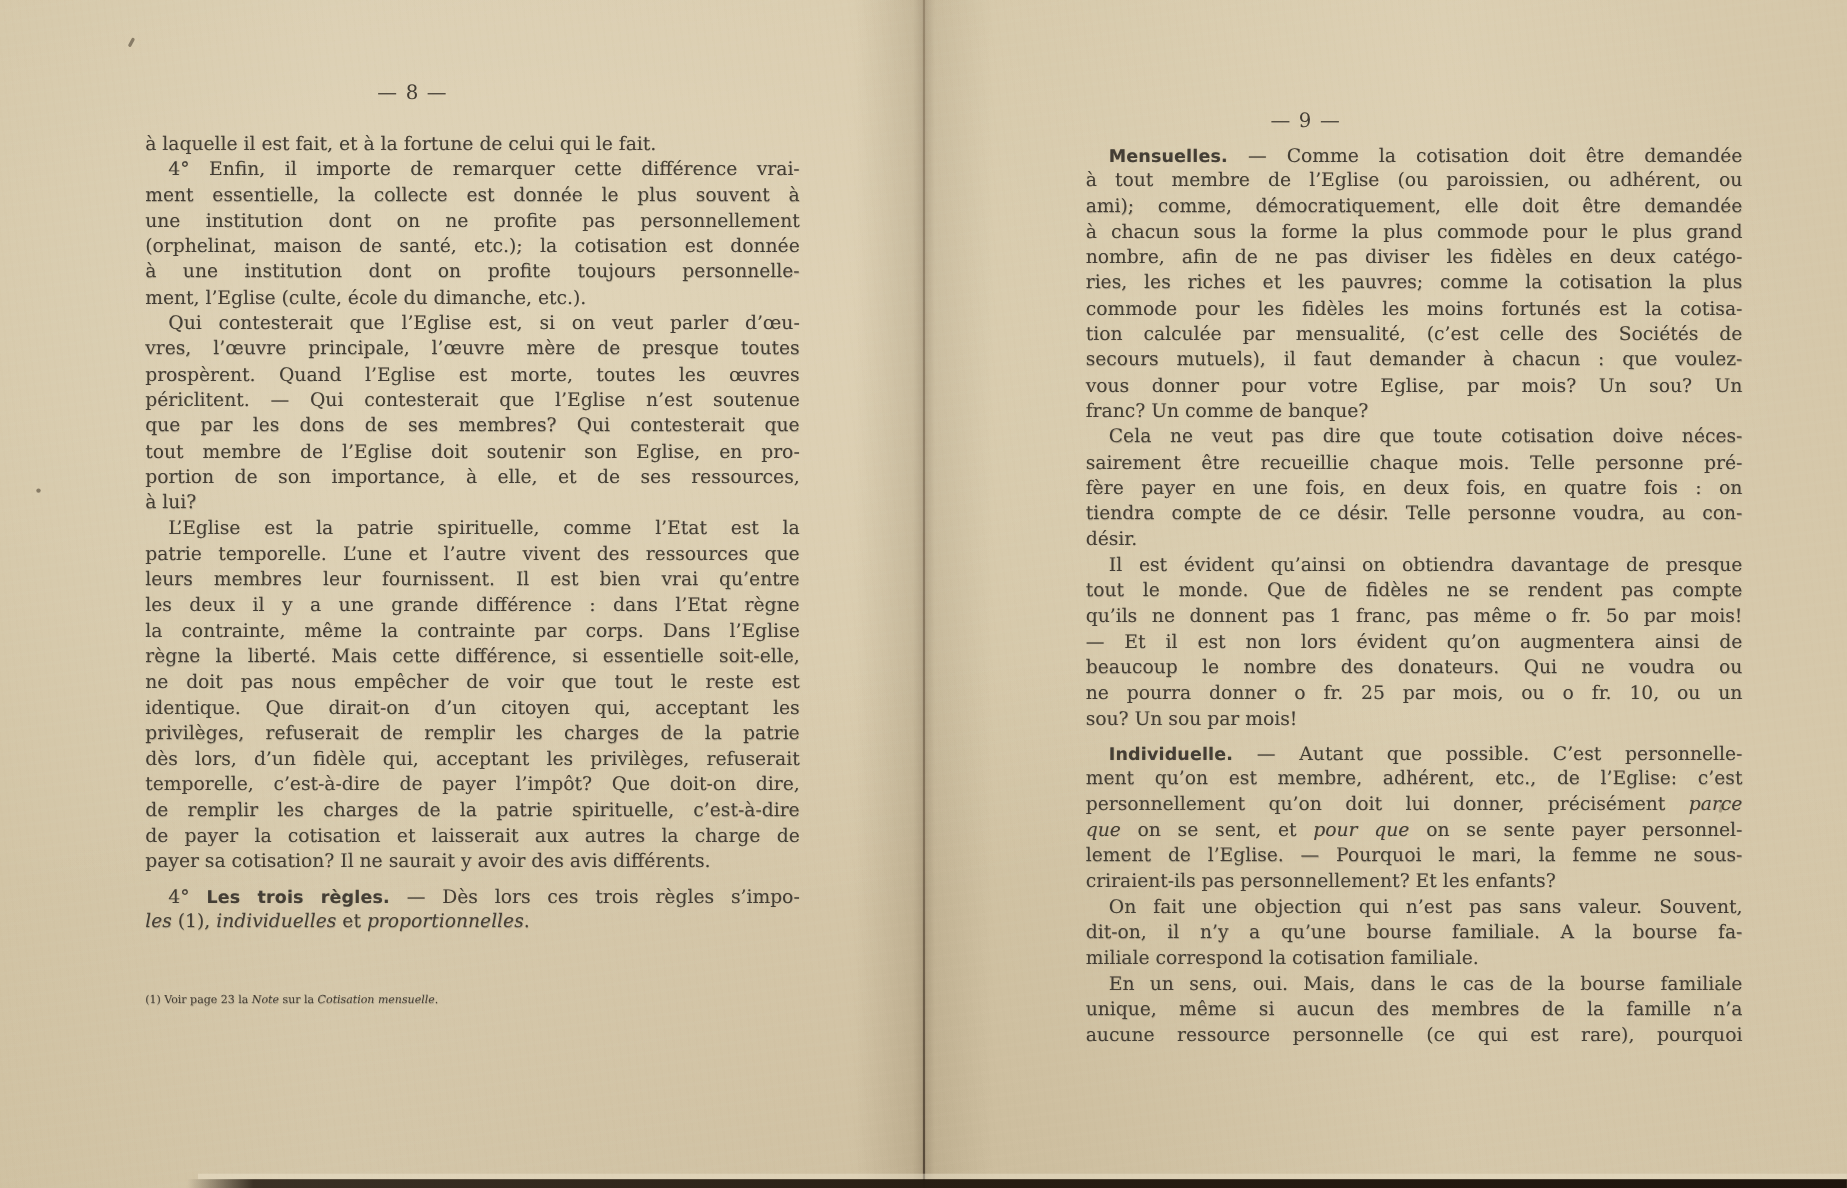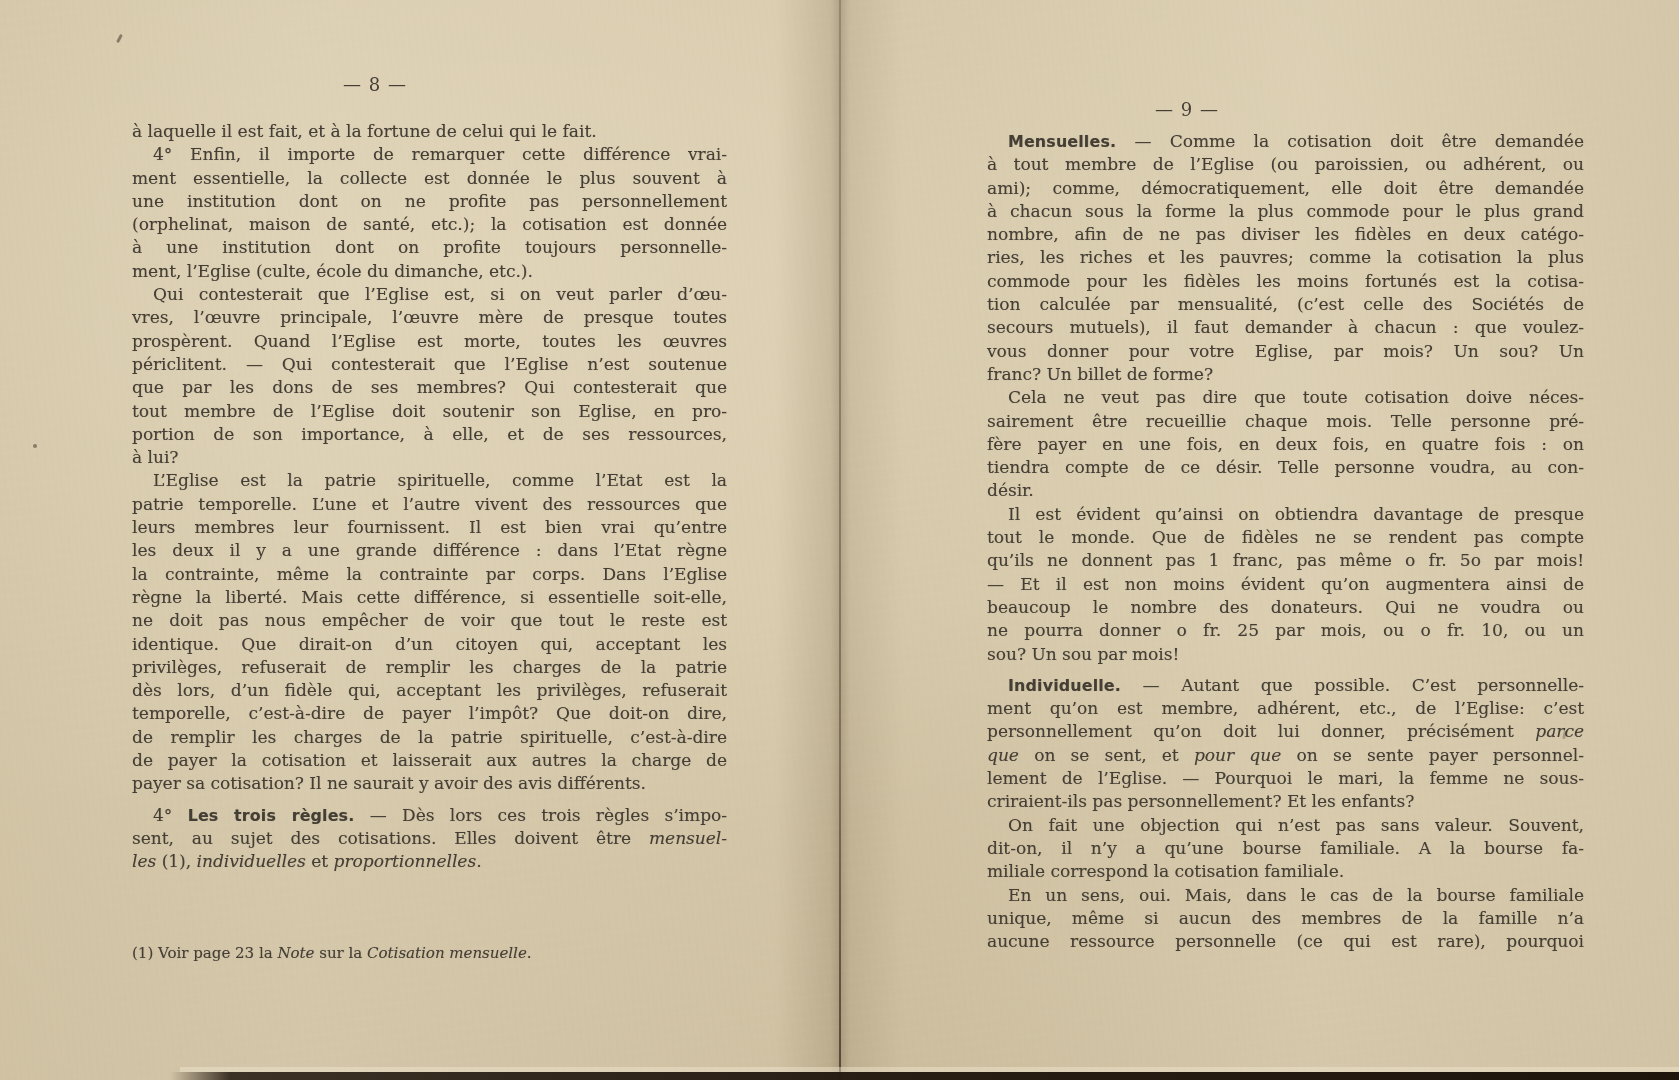--- a/index.html
+++ b/index.html
@@ -35,21 +35,21 @@
   .column{position:absolute;font-size:17px;}
   .column.left{left:132px;top:120px;width:595px;}
   .column.right{left:987px;top:130px;width:597px;}
 
   .line{height:23.3px;line-height:23.3px;text-align:justify;text-align-last:justify;
         text-shadow:0.3px 0.3px 0.7px rgba(68,62,53,.35);}
   .line.end{text-align-last:left;}
   .para > .line:first-child{text-indent:21px;}
   .para.noindent > .line:first-child{text-indent:0;}
   .para.gap{margin-top:8px;}
-  .para.fn{margin-top:68px;font-size:15px;}
+  .para.fn{margin-top:49px;font-size:10px;}
   .para.fn .line{height:22px;line-height:22px;text-indent:0;text-align-last:left;}
   .hw{font-family:"DejaVu Sans","Liberation Sans",sans-serif;font-weight:700;font-size:.93em;letter-spacing:.2px;}
   .it{font-style:italic;}
 
   .speck{position:absolute;background:rgba(70,58,44,.55);border-radius:50%;}
   .speck.s1{left:118px;top:34px;width:3px;height:9px;transform:rotate(28deg);border-radius:2px;}
   .speck.s2{left:33px;top:444px;width:4px;height:4px;}
   .speck.s3{left:1563px;top:731px;width:3px;height:8px;transform:rotate(12deg);border-radius:2px;opacity:.6;}
 </style>
 </head>
@@ -95,21 +95,20 @@
           <div class="line"><span>identique. Que dirait-on d’un citoyen qui, acceptant les</span></div>
           <div class="line"><span>privilèges, refuserait de remplir les charges de la patrie</span></div>
           <div class="line"><span>dès lors, d’un fidèle qui, acceptant les privilèges, refuserait</span></div>
           <div class="line"><span>temporelle, c’est-à-dire de payer l’impôt? Que doit-on dire,</span></div>
           <div class="line"><span>de remplir les charges de la patrie spirituelle, c’est-à-dire</span></div>
           <div class="line"><span>de payer la cotisation et laisserait aux autres la charge de</span></div>
           <div class="line end"><span>payer sa cotisation? Il ne saurait y avoir des avis différents.</span></div>
         </div>
         <div class="para gap">
           <div class="line"><span>4° </span><span class="hw">Les trois règles.</span><span> — Dès lors ces trois règles s’impo-</span></div>
-          <div class="line"><span>sent, au sujet des cotisations. Elles doivent être </span><span class="it">mensuel-</span></div>
           <div class="line end"><span class="it">les </span><span>(1), </span><span class="it">individuelles</span><span> et </span><span class="it">proportionnelles</span><span>.</span></div>
         </div>
         <div class="para fn">
           <div class="line end"><span>(1) Voir page 23 la </span><span class="it">Note</span><span> sur la </span><span class="it">Cotisation mensuelle</span><span>.</span></div>
         </div>
       </div>
   </section>
 
   <section>
     <div class="pagenum right">— 9 —</div>
@@ -118,34 +117,34 @@
           <div class="line"><span class="hw">Mensuelles.</span><span> — Comme la cotisation doit être demandée</span></div>
           <div class="line"><span>à tout membre de l’Eglise (ou paroissien, ou adhérent, ou</span></div>
           <div class="line"><span>ami); comme, démocratiquement, elle doit être demandée</span></div>
           <div class="line"><span>à chacun sous la forme la plus commode pour le plus grand</span></div>
           <div class="line"><span>nombre, afin de ne pas diviser les fidèles en deux catégo-</span></div>
           <div class="line"><span>ries, les riches et les pauvres; comme la cotisation la plus</span></div>
           <div class="line"><span>commode pour les fidèles les moins fortunés est la cotisa-</span></div>
           <div class="line"><span>tion calculée par mensualité, (c’est celle des Sociétés de</span></div>
           <div class="line"><span>secours mutuels), il faut demander à chacun : que voulez-</span></div>
           <div class="line"><span>vous donner pour votre Eglise, par mois? Un sou? Un</span></div>
-          <div class="line end"><span>franc? Un billet de forme?</span></div>
+          <div class="line end"><span>franc? Un comme de banque?</span></div>
         </div>
         <div class="para">
           <div class="line"><span>Cela ne veut pas dire que toute cotisation doive néces-</span></div>
           <div class="line"><span>sairement être recueillie chaque mois. Telle personne pré-</span></div>
           <div class="line"><span>fère payer en une fois, en deux fois, en quatre fois : on</span></div>
           <div class="line"><span>tiendra compte de ce désir. Telle personne voudra, au con-</span></div>
           <div class="line end"><span>désir.</span></div>
         </div>
         <div class="para">
           <div class="line"><span>Il est évident qu’ainsi on obtiendra davantage de presque</span></div>
           <div class="line"><span>tout le monde. Que de fidèles ne se rendent pas compte</span></div>
           <div class="line"><span>qu’ils ne donnent pas 1 franc, pas même o fr. 5o par mois!</span></div>
-          <div class="line"><span>— Et il est non moins évident qu’on augmentera ainsi de</span></div>
+          <div class="line"><span>— Et il est non lors évident qu’on augmentera ainsi de</span></div>
           <div class="line"><span>beaucoup le nombre des donateurs. Qui ne voudra ou</span></div>
           <div class="line"><span>ne pourra donner o fr. 25 par mois, ou o fr. 10, ou un</span></div>
           <div class="line end"><span>sou? Un sou par mois!</span></div>
         </div>
         <div class="para gap">
           <div class="line"><span class="hw">Individuelle.</span><span> — Autant que possible. C’est personnelle-</span></div>
           <div class="line"><span>ment qu’on est membre, adhérent, etc., de l’Eglise: c’est</span></div>
           <div class="line"><span>personnellement qu’on doit lui donner, précisément </span><span class="it">parce</span></div>
           <div class="line"><span class="it">que</span><span> on se sent, et </span><span class="it">pour que</span><span> on se sente payer personnel-</span></div>
           <div class="line"><span>lement de l’Eglise. — Pourquoi le mari, la femme ne sous-</span></div>

